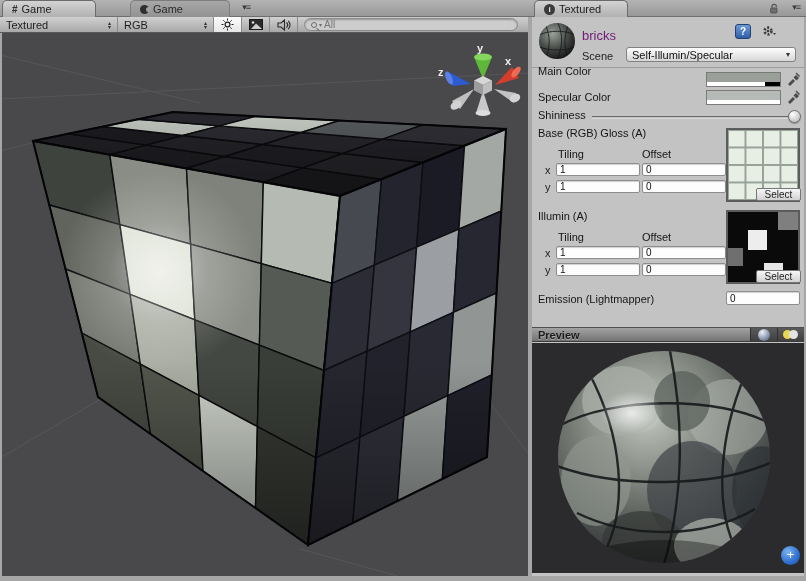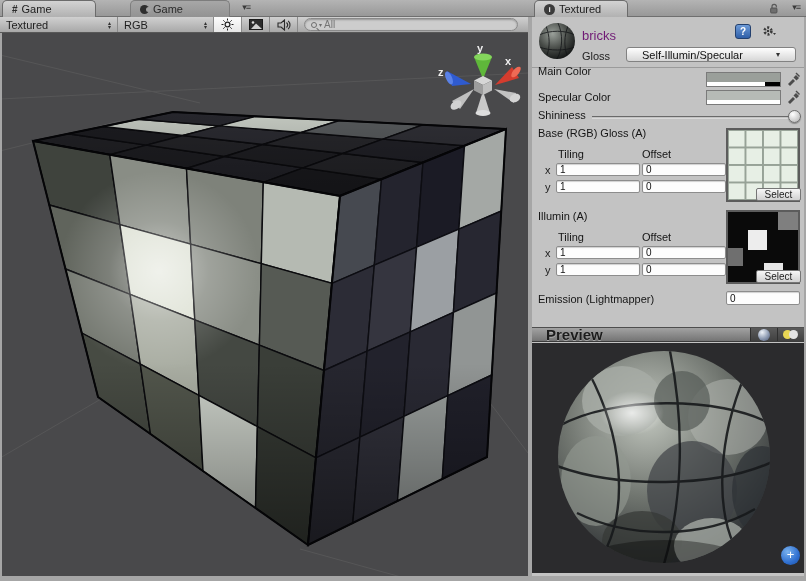--- a/index.html
+++ b/index.html
@@ -34,21 +34,21 @@
   .viewport { position:absolute; left:2px; top:33px; width:526px; height:543px; background:#49494b; overflow:hidden; }
   .viewport svg { position:absolute; left:0; top:0; }
 
   
   .insp-body { position:absolute; left:532px; top:17px; width:272px; height:559px; background:#c3c3c3; font-size:11px; color:#151515; }
   .abs { position:absolute; }
   .lbl { white-space:nowrap; }
   .mat-thumb { left:6px; top:5px; width:38px; height:38px; border-radius:50%; }
   .mat-name { left:50px; top:11px; font-size:13px; color:#701a75; }
   .shader-row-label { left:50px; top:33px; color:#222; }
-  .shader-dd { left:94px; top:30px; width:170px; height:15px; background:linear-gradient(#fefefe,#d6d6d6); border:1px solid #828282; border-radius:3px; display:flex; align-items:center; justify-content:space-between; padding:0 15px; font-size:11px; color:#111; cursor:pointer; }
+  .shader-dd { left:94px; top:30px; width:170px; height:15px; background:linear-gradient(#fefefe,#d6d6d6); border:1px solid #828282; border-radius:3px; display:flex; align-items:center; justify-content:space-between; padding:0 5px; font-size:11px; color:#111; cursor:pointer; }
   .shader-dd .caret { font-size:8px; color:#333; }
   .help-btn { left:203px; top:7px; width:16px; height:15px; border-radius:3px; background:linear-gradient(#6d9bd8,#2f5fa8); border:1px solid #23406e; color:#fff; font-size:10px; font-weight:bold; display:flex; align-items:center; justify-content:center; cursor:pointer; }
   .gear-btn { left:229px; top:6px; width:20px; height:16px; display:flex; align-items:center; cursor:pointer; }
   .hdr-sep { left:0; top:50px; width:272px; border-top:1px solid #9b9b9b; }
 
   .swatch { width:75px; height:15px; border:1px solid #7a7a7a; display:flex; flex-direction:column; cursor:pointer; }
   .swatch .col { flex:1; }
   .swatch .abar { height:4px; background:#000; display:flex; }
   .swatch .awhite { background:#fff; height:100%; }
   .dropper { width:14px; height:14px; cursor:pointer; }
@@ -60,21 +60,21 @@
   .tex-thumb.grid-tex { background-color:#e7efe5; background-image:linear-gradient(#97a297 1.5px, transparent 1.5px),linear-gradient(90deg,#97a297 1.5px, transparent 1.5px); background-size:17.5px 17.5px; background-position:-1px -1px; }
   .tex-thumb.dark-tex { background:#0a0a0a; position:relative; overflow:hidden; }
   .dark-tex .sq { position:absolute; }
   .select-btn { width:45px; height:13px; background:linear-gradient(#f7f7f7,#d2d2d2); border:1px solid #767676; border-radius:2px; font-size:10px; color:#222; display:flex; align-items:center; justify-content:center; cursor:pointer; }
 
   .field { height:13px; border:1px solid #8d8d8d; border-radius:2px; background:#fdfdfd; box-shadow:inset 0 1px 1px rgba(0,0,0,.18); font-size:10px; color:#111; padding:0 3px; font-family:"Liberation Sans",sans-serif; outline:none; }
   .axis-lbl { color:#222; }
 
   
   .preview-hdr { position:absolute; left:532px; top:327px; width:272px; height:15px; background:linear-gradient(#a2a2a2,#747474); border-top:1px solid #4e4e4e; border-bottom:1px solid #3c3c3c; display:flex; align-items:center; }
-  .preview-title { font-size:15px; font-weight:bold; color:#1c1c1c; text-shadow:0 1px 0 rgba(255,255,255,.35); padding-left:6px; flex:1;margin-left:8px; }
+  .preview-title { font-size:11px; font-weight:bold; color:#1c1c1c; text-shadow:0 1px 0 rgba(255,255,255,.35); padding-left:6px; flex:1; }
   .ph-btns { display:flex; height:100%; background:linear-gradient(#5a5a5a,#404040); }
   .ph-btn { width:27px; height:100%; display:flex; align-items:center; justify-content:center; border-left:1px solid #2f2f2f; cursor:pointer; }
   .sphere-glyph { width:12px; height:12px; border-radius:50%; background:radial-gradient(circle at 35% 28%, #eef2f8,#8d9ab2 55%,#4a5570); }
   .lights-glyph { position:relative; width:16px; height:10px; }
   .lights-glyph i { position:absolute; width:9px; height:9px; border-radius:50%; }
   .lights-glyph .l1 { left:0; background:#e8d654; }
   .lights-glyph .l2 { left:6px; background:#e3e3e3; }
   .preview-body { position:absolute; left:532px; top:343px; width:272px; height:230px; background:#2b2b2d; overflow:hidden; }
   .add-btn { position:absolute; right:4px; bottom:8px; width:19px; height:19px; border-radius:50%; background:radial-gradient(circle at 35% 30%, #7ab3ee,#2f6fd0 60%,#1d4fa0); color:#fff; font-size:13px; line-height:18px; text-align:center; cursor:pointer; }
 
@@ -304,21 +304,21 @@
     <circle cx="19" cy="19" r="18" fill="url(#mb)"></circle>
     <g clip-path="url(#mbc)" stroke="#141618" stroke-width="1" fill="none" opacity="0.8">
       <path d="M20,1 C25,12 25,26 19,37"></path>
       <path d="M8,4 C12,14 12,25 9,33"></path>
       <path d="M30,4 C26,14 26,25 29,33"></path>
       <path d="M1,13 C12,8 27,8 37,13"></path>
       <path d="M1,25 C12,29 27,29 37,25"></path>
     </g>
   </svg>
   <div class="abs mat-name lbl">bricks</div>
-  <div class="abs shader-row-label lbl">Gloss</div>
+  <div class="abs shader-row-label lbl">Scene</div>
   <div class="abs shader-dd">
     <span>Self-Illumin/Specular</span>
     <span class="caret">▾</span>
   </div>
   <div class="abs help-btn">?</div>
   <div class="abs gear-btn">
     <svg width="16" height="14" viewBox="0 0 16 14">
       <circle cx="7" cy="7" r="3.4" fill="none" stroke="#3a3a3a" stroke-width="2.6" stroke-dasharray="2 1.7"></circle>
       <circle cx="7" cy="7" r="1.3" fill="#3a3a3a"></circle>
       <polygon points="12,9 15,9 13.5,11" fill="#3a3a3a"></polygon>

